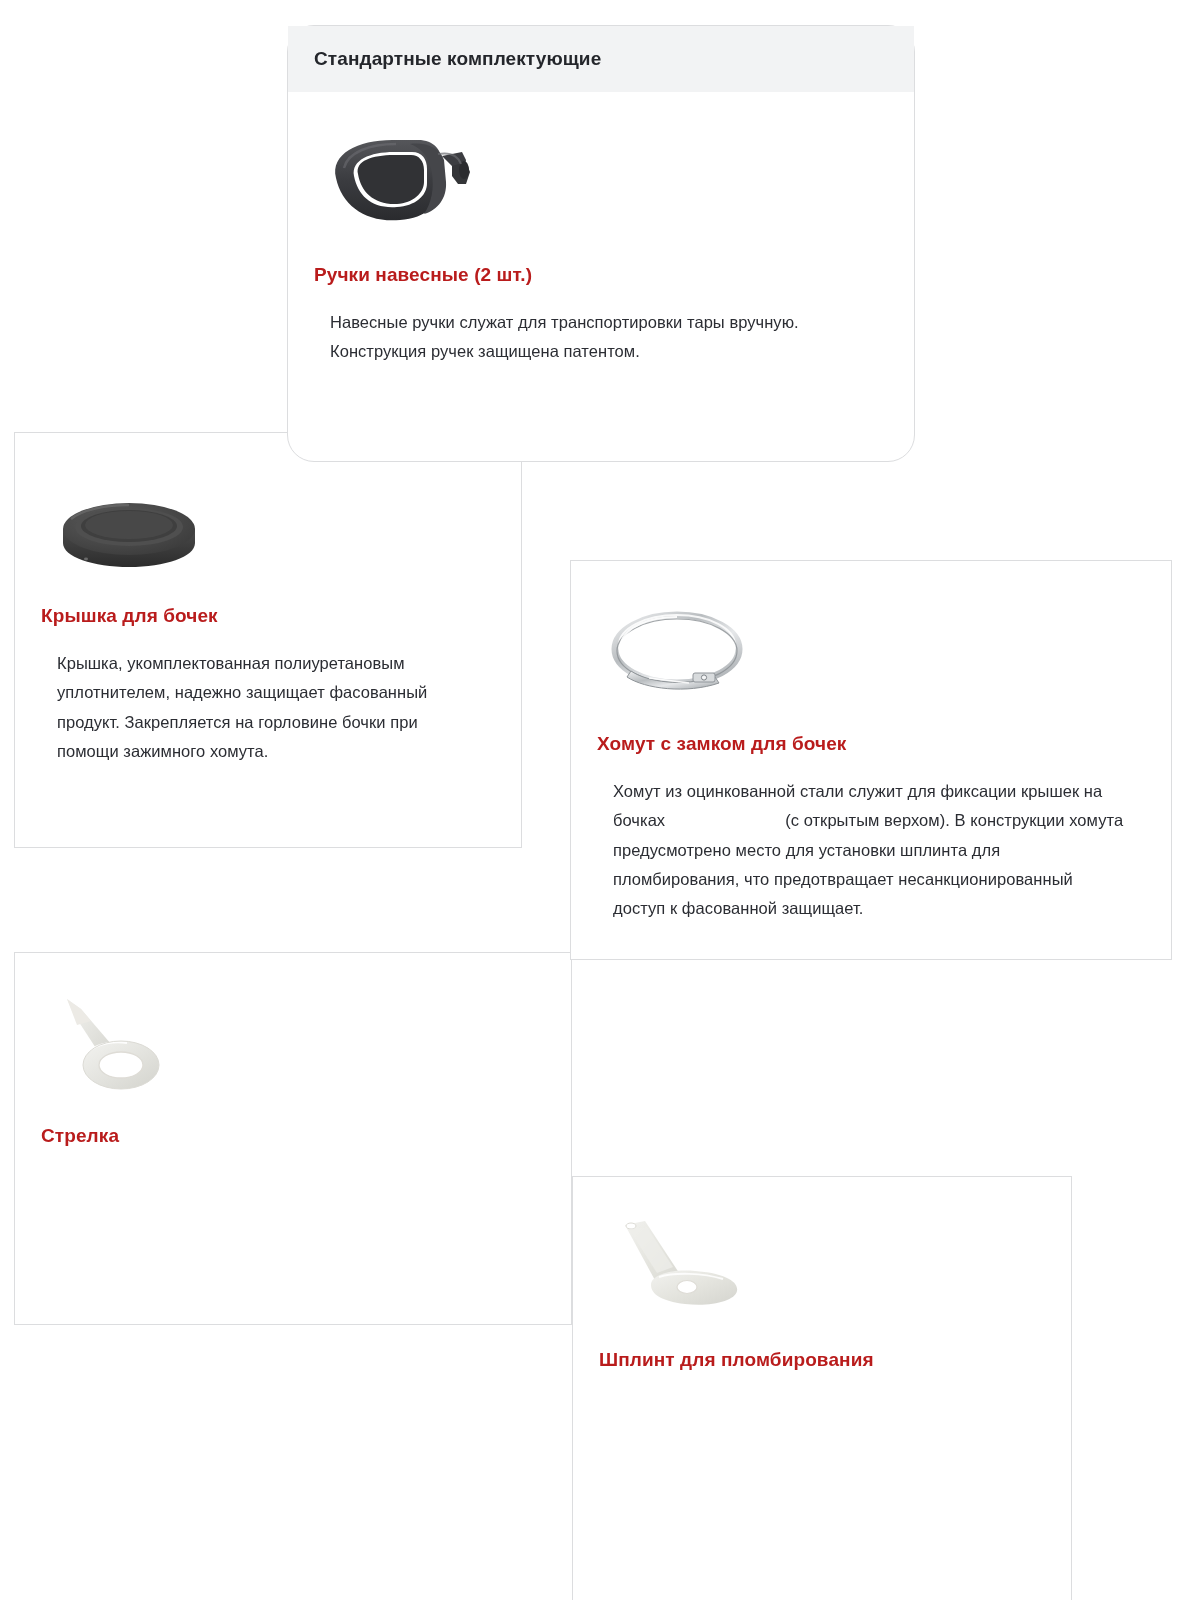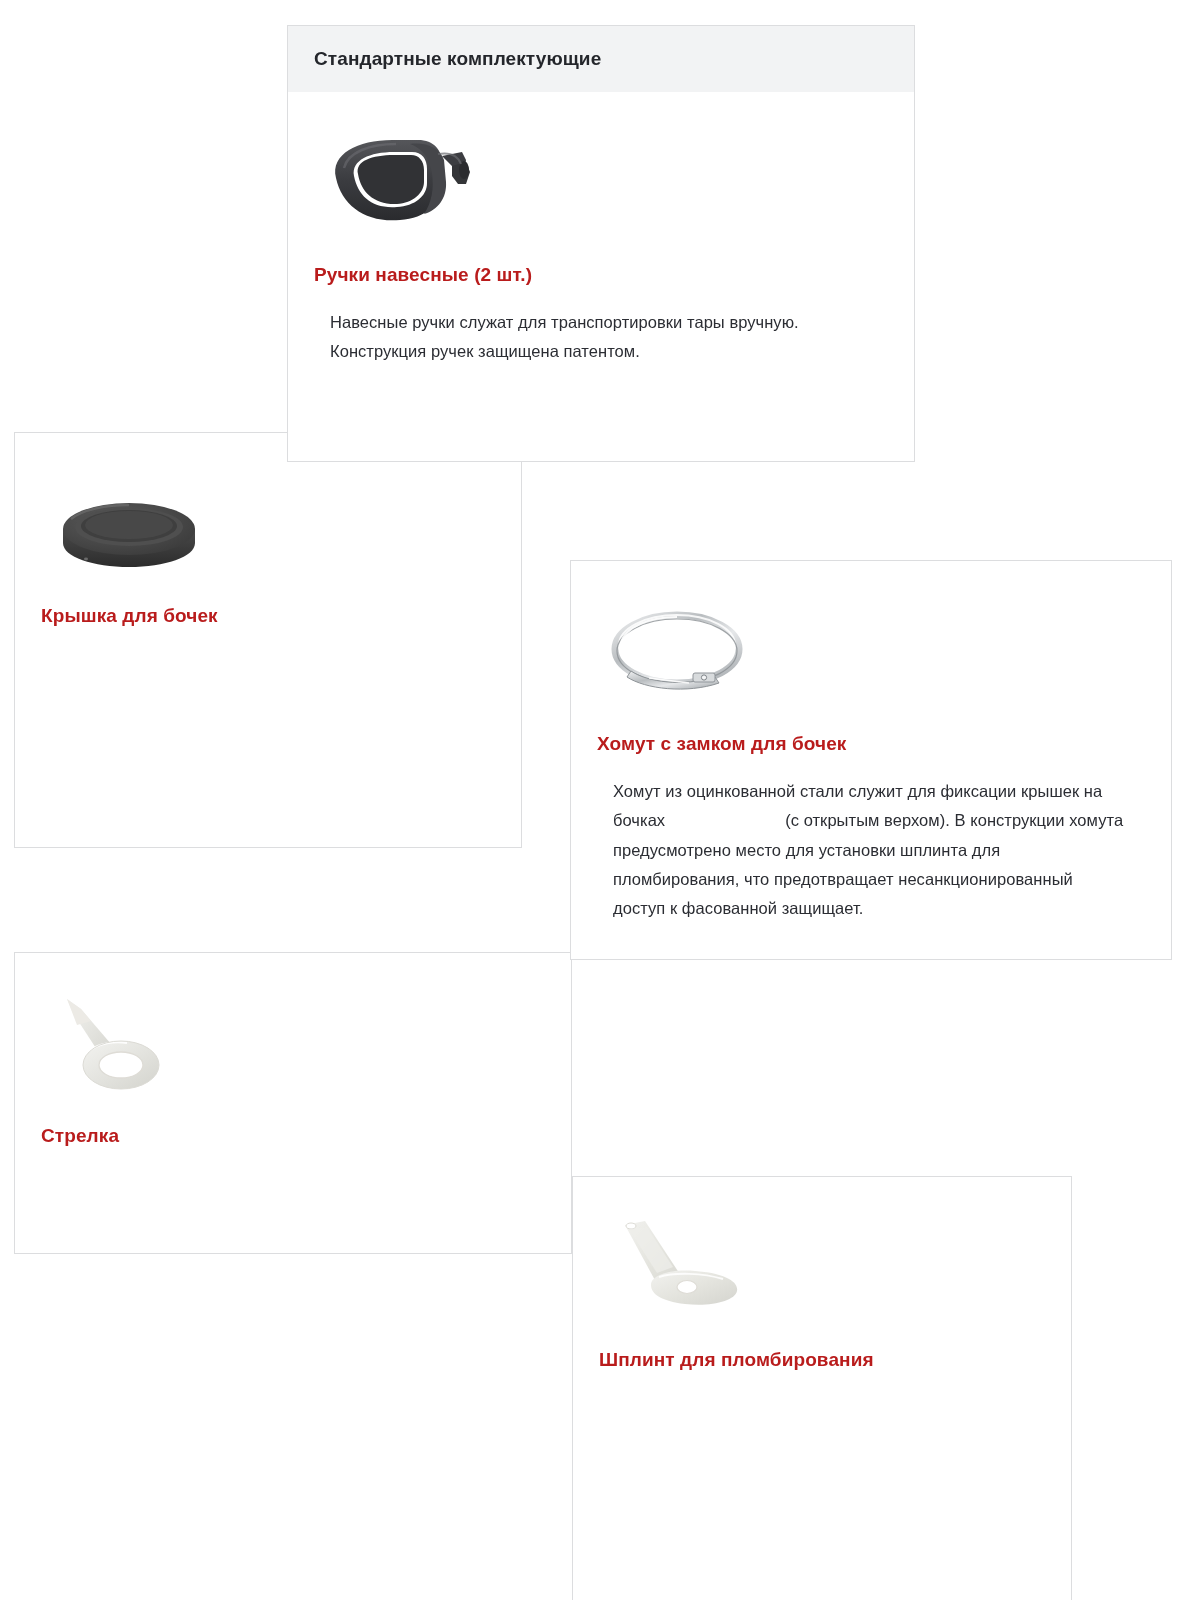--- a/index.html
+++ b/index.html
@@ -63,24 +63,24 @@
     color: #2b2d33;
     margin: 16px;
     letter-spacing: 0.05px;
   }
   .blank-span {
     display: inline-block;
     width: 120px;
   }
 
   
-  #card-handles   { left: 287px; top: 25px;   width: 628px; height: 437px; z-index: 5; }
+  #card-handles   { left: 287px; top: 25px;   width: 628px; height: 437px; z-index: 5; border-radius: 27px; }
   #card-lid       { left: 14px;  top: 432px;  width: 508px; height: 416px; z-index: 4; }
   #card-clamp     { left: 570px; top: 560px;  width: 602px; height: 400px; z-index: 3; }
-  #card-arrow     { left: 14px;  top: 952px;  width: 558px; height: 302px; z-index: 2; }
+  #card-arrow     { left: 14px;  top: 952px;  width: 558px; height: 373px; z-index: 2; }
   #card-pin       { left: 572px; top: 1176px; width: 500px; height: 434px; z-index: 1; }
 </style>
 </head>
 <body>
 
 <div id="page">
 
   <div class="card" id="card-handles">
     <div class="card-header">
       <div class="card-header-title">Стандартные комплектующие</div>
@@ -132,20 +132,21 @@
           <path d="M22 62 L22 76 C22 90, 52 100, 88 100 C124 100, 154 90, 154 76 L154 62 Z" fill="url(#gLidSide)"></path>
           <ellipse cx="88" cy="62" rx="66" ry="26" fill="url(#gLidTop)"></ellipse>
           <ellipse cx="88" cy="60" rx="54" ry="19" fill="#4f4f4f"></ellipse>
           <ellipse cx="88" cy="59" rx="48" ry="16" fill="#3f3f3f"></ellipse>
           <ellipse cx="88" cy="58" rx="44" ry="14" fill="#4b4b4b" opacity="0.8"></ellipse>
           <path d="M30 52 C42 42, 66 38, 88 38" stroke="#7a7a7a" stroke-width="2.5" fill="none" opacity="0.5"></path>
           <ellipse cx="45" cy="92" rx="2" ry="1.4" fill="#8d8d8d" opacity="0.6"></ellipse>
         </svg>
       </div>
       <h3 class="item-title">Крышка для бочек</h3>
+      <p class="item-desc">Крышка, укомплектованная полиуретановым уплотнителем, надежно защищает фасованный продукт. Закрепляется на горловине бочки при помощи зажимного хомута.</p>
     </div>
   </div>
 
   <div class="card" id="card-clamp">
     <div class="card-body">
       <div class="media">
         <svg width="175" height="110" viewBox="0 0 175 110">
           <defs>
             <linearGradient id="gSteel" x1="0" y1="0" x2="1" y2="1">
               <stop offset="0" stop-color="#f1f2f3"></stop>

